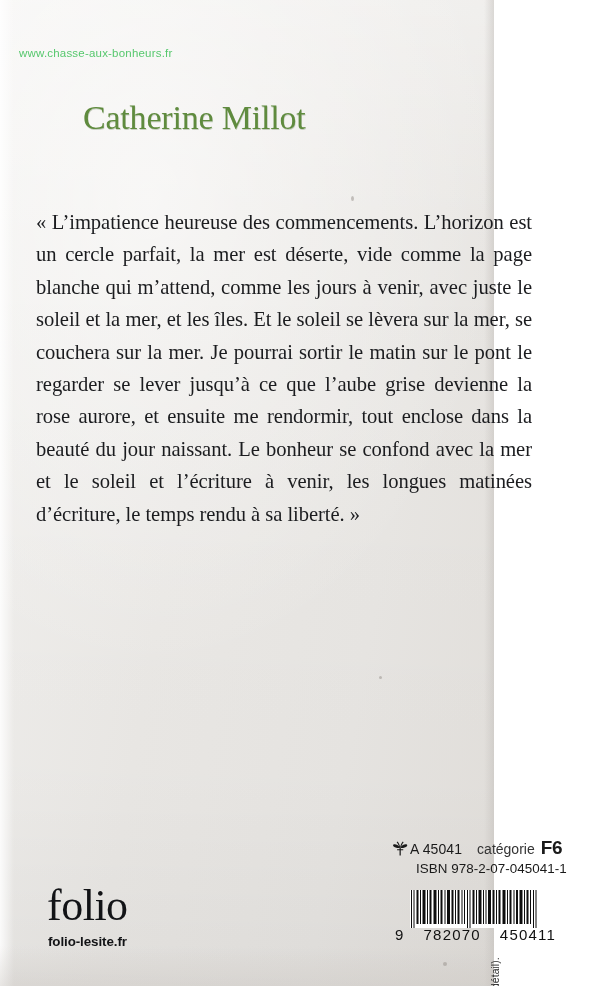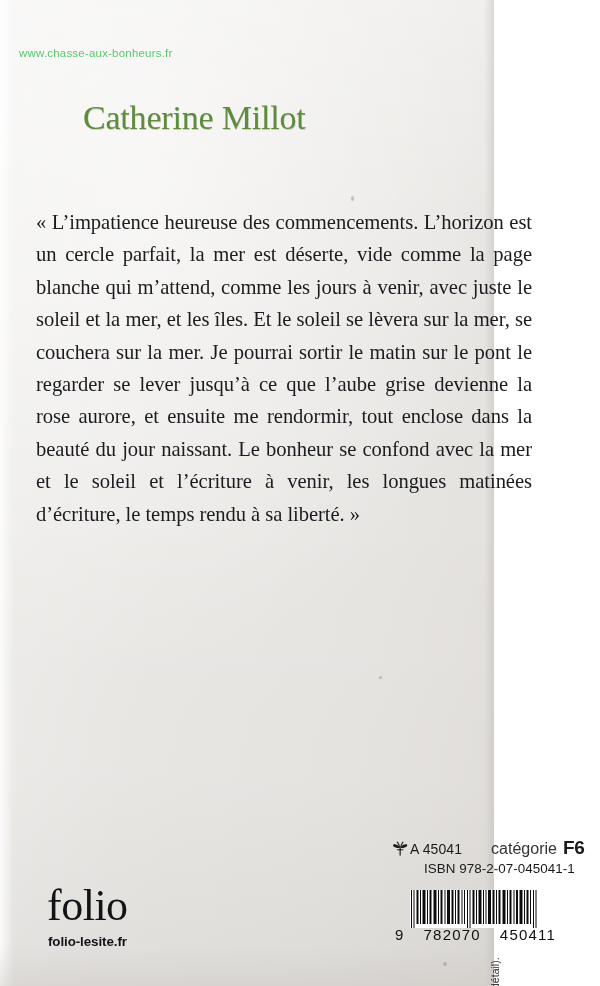--- a/index.html
+++ b/index.html
@@ -134,35 +134,35 @@
     width: 17px;
     height: 15px;
     position: relative;
     top: 2px;
   }
   .cat-ref {
     font-size: 14px;
     letter-spacing: 0.1px;
   }
   .cat-label {
-    font-size: 16px;
-    margin-left: 28px;
+    font-size: 14px;
+    margin-left: 14px;
     color: #333333;
   }
   .cat-code {
     font-size: 19px;
     font-weight: bold;
     margin-left: 5px;
     letter-spacing: -0.3px;
     text-align: right;
   }
   .catalog-line2 {
     font-size: 13.4px;
     margin-top: 2px;
-    margin-left: 32px;
+    margin-left: 24px;
     letter-spacing: 0.05px;
     white-space: nowrap;
   }
 
   
   .barcode-box {
     position: absolute;
     left: 410px;
     top: 890px;
     width: 129px;

